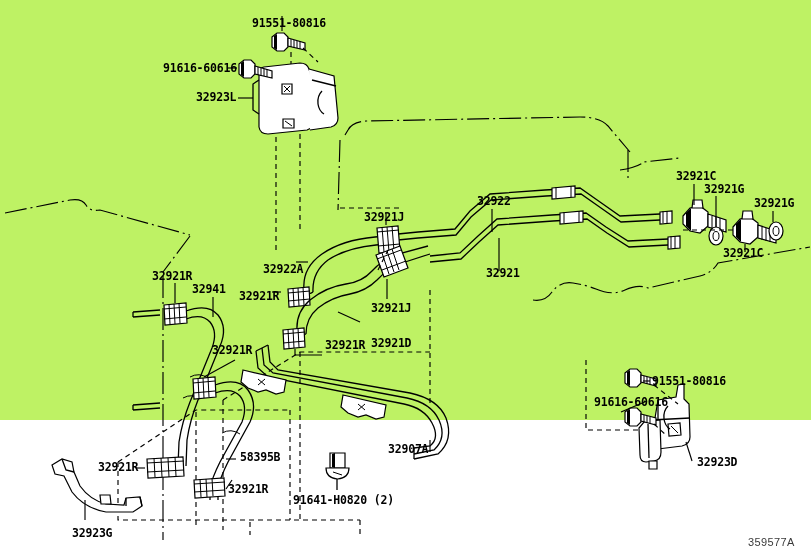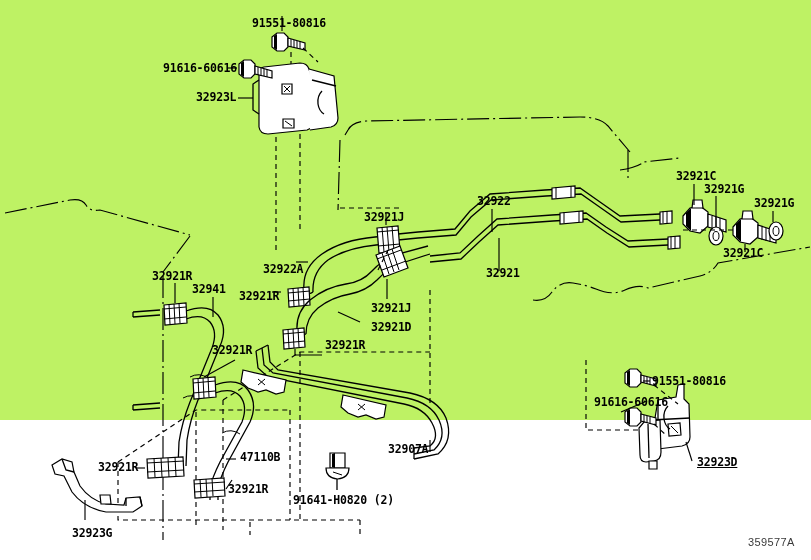--- a/index.html
+++ b/index.html
@@ -337,32 +337,32 @@
   <div class="lbl" style="left:196px;top:92px;">32923L</div>
   <div class="lbl" style="left:676px;top:171px;">32921C</div>
   <div class="lbl" style="left:704px;top:184px;">32921G</div>
   <div class="lbl" style="left:754px;top:198px;">32921G</div>
   <div class="lbl" style="left:723px;top:248px;">32921C</div>
   <div class="lbl" style="left:477px;top:196px;">32922</div>
   <div class="lbl" style="left:486px;top:268px;">32921</div>
   <div class="lbl" style="left:364px;top:212px;">32921J</div>
   <div class="lbl" style="left:263px;top:264px;">32922A</div>
   <div class="lbl" style="left:371px;top:303px;">32921J</div>
-  <div class="lbl" style="left:371px;top:322px;">32921D</div>
+  <div class="lbl" style="left:371px;top:338px;">32921D</div>
   <div class="lbl" style="left:239px;top:291px;">32921R</div>
   <div class="lbl" style="left:325px;top:340px;">32921R</div>
   <div class="lbl" style="left:152px;top:271px;">32921R</div>
   <div class="lbl" style="left:192px;top:284px;">32941</div>
   <div class="lbl" style="left:212px;top:345px;">32921R</div>
   <div class="lbl" style="left:98px;top:462px;">32921R</div>
-  <div class="lbl" style="left:240px;top:452px;">47110B</div>
+  <div class="lbl" style="left:240px;top:452px;">58395B</div>
   <div class="lbl" style="left:228px;top:484px;">32921R</div>
   <div class="lbl" style="left:72px;top:528px;">32923G</div>
   <div class="lbl" style="left:293px;top:495px;">91641-H0820 (2)</div>
   <div class="lbl" style="left:388px;top:444px;">32907A</div>
   <div class="lbl" style="left:652px;top:376px;">91551-80816</div>
   <div class="lbl" style="left:594px;top:397px;">91616-60616</div>
-  <div class="lbl" style="left:697px;top:457px;text-decoration:underline;">32923D</div>
+  <div class="lbl" style="left:697px;top:457px;">32923D</div>
 </div>
 
 <div class="wm" style="left:748px;top:536px;">359577A</div>
 
 </div>
 
 </body></html>

